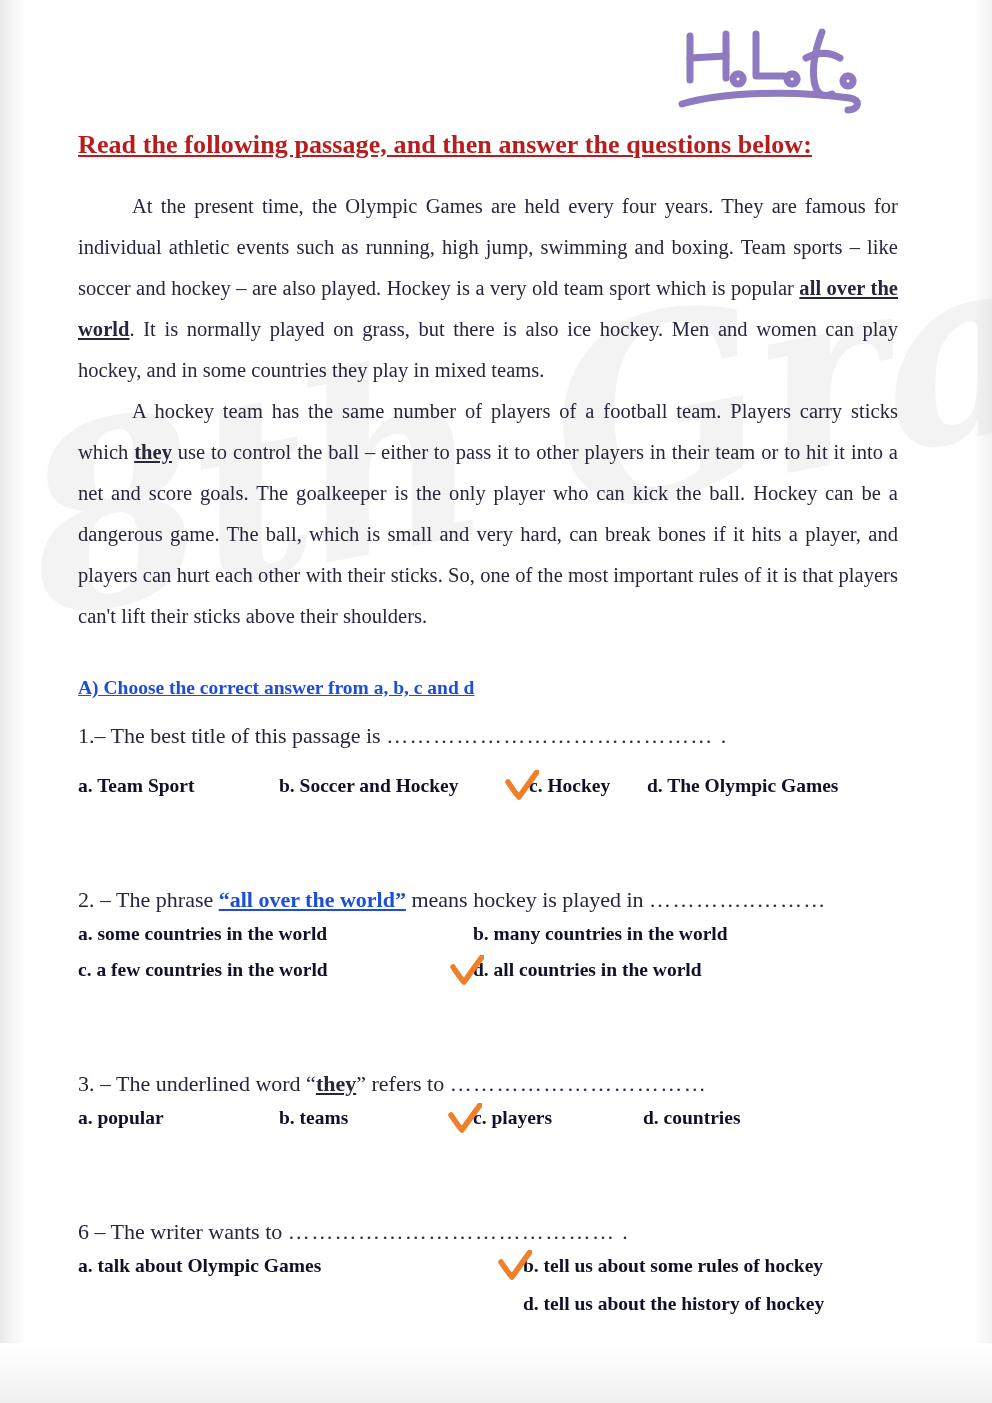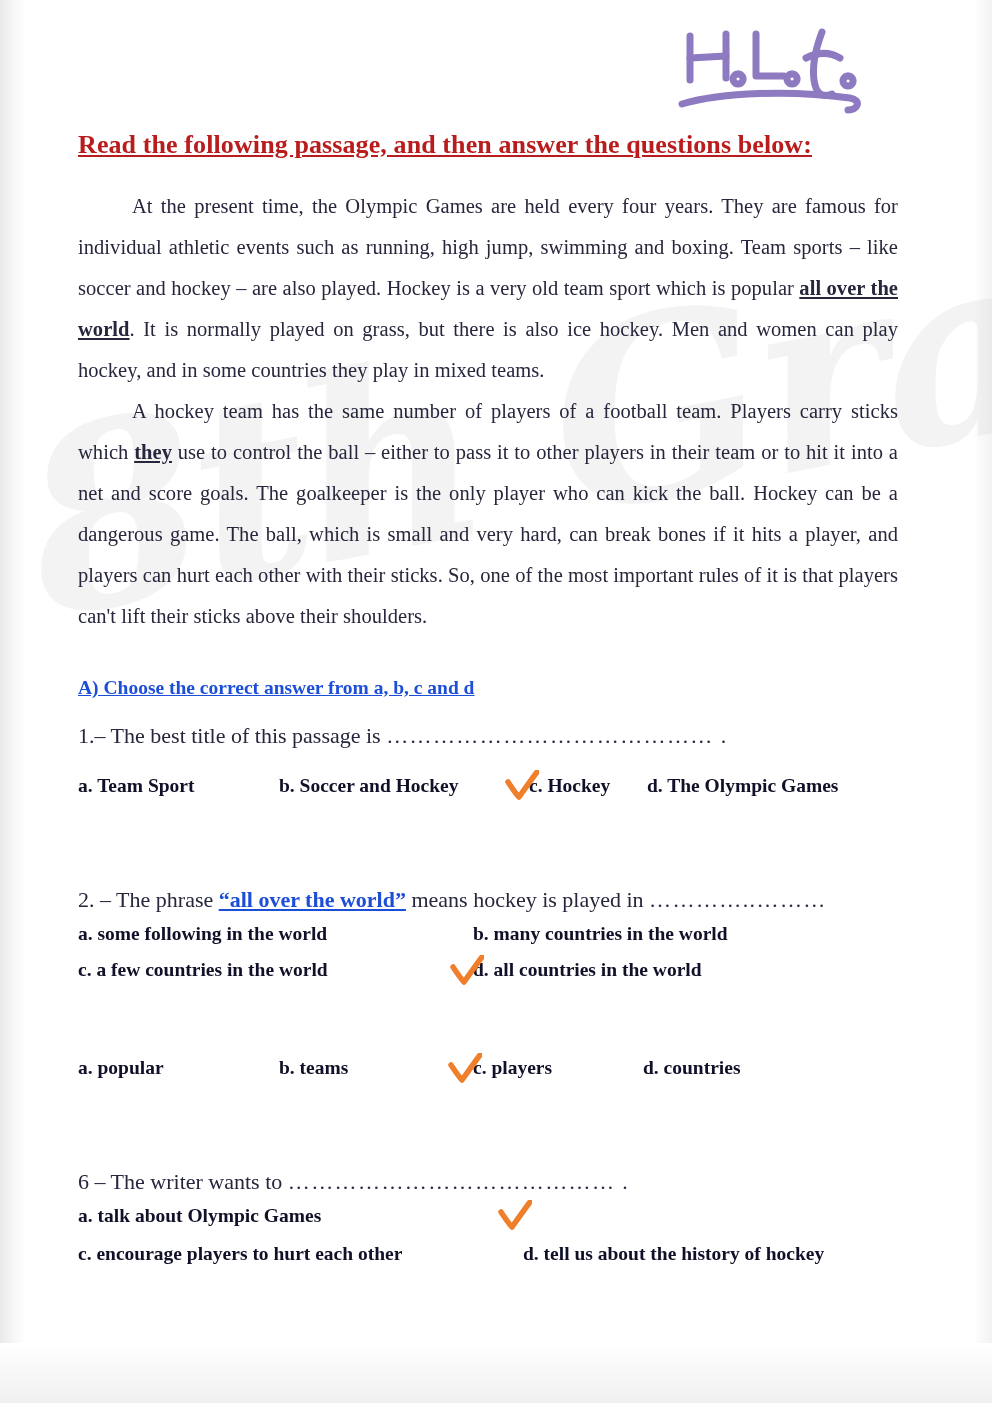--- a/index.html
+++ b/index.html
@@ -209,51 +209,52 @@
           <path d="M3 12 C7 18 11 24 14 27 C19 20 26 10 32 2" stroke="#ef7f2a" stroke-width="5.5" fill="none" stroke-linecap="round" stroke-linejoin="round"></path>
         </svg>
       </div>
     </div>
 
     <div style="height:28px"></div>
 
     <div class="block">
       <div class="question"><span>2. – The phrase </span><b>“all over the world”</b><span> means hockey is played in </span><span class="dots">…………..………</span></div>
       <div class="options" style="height:76px">
-        <span class="opt" style="left:0px;   top:0px">a. some following in the world</span>
+        <span class="opt" style="left:0px;   top:0px">a. some countries in the world</span>
         <span class="opt" style="left:395px; top:0px">b. many countries in the world</span>
         <span class="opt" style="left:0px;   top:36px">c. a few countries in the world</span>
         <span class="opt" style="left:395px; top:36px">d. all countries in the world</span>
         <svg class="check" style="left:372px; top:32px" viewBox="0 0 34 30">
           <path d="M3 12 C7 18 11 24 14 27 C19 20 26 10 32 2" stroke="#ef7f2a" stroke-width="5.5" fill="none" stroke-linecap="round" stroke-linejoin="round"></path>
         </svg>
       </div>
     </div>
 
     <div style="height:26px"></div>
 
     <div class="block">
+      <div class="question"><span>3. – The underlined word “</span><u>they</u><span>” refers to </span><span class="dots">……………………………</span></div>
       <div class="options" style="height:38px">
         <span class="opt" style="left:0px">a. popular</span>
         <span class="opt" style="left:201px">b. teams</span>
         <span class="opt" style="left:395px">c. players</span>
         <span class="opt" style="left:565px">d. countries</span>
         <svg class="check" style="left:370px; top:-4px" viewBox="0 0 34 30">
           <path d="M3 12 C7 18 11 24 14 27 C19 20 26 10 32 2" stroke="#ef7f2a" stroke-width="5.5" fill="none" stroke-linecap="round" stroke-linejoin="round"></path>
         </svg>
       </div>
     </div>
 
     <div style="height:28px"></div>
 
     <div class="block">
       <div class="question"><span>6 – The writer wants to </span><span class="dots">…………………………………… .</span></div>
       <div class="options" style="height:76px">
         <span class="opt" style="left:0px;   top:0px">a. talk about Olympic Games</span>
-        <span class="opt" style="left:0px;   top:38px">c. encourage players to hurt each other</span>
+        <span class="opt" style="left:445px; top:0px">b. tell us about some rules of hockey</span>
         <span class="opt" style="left:445px; top:38px">d. tell us about the history of hockey</span>
         <svg class="check" style="left:420px; top:-5px" viewBox="0 0 34 30">
           <path d="M3 12 C7 18 11 24 14 27 C19 20 26 10 32 2" stroke="#ef7f2a" stroke-width="5.5" fill="none" stroke-linecap="round" stroke-linejoin="round"></path>
         </svg>
       </div>
     </div>
 
   </div>
 </div>
 

